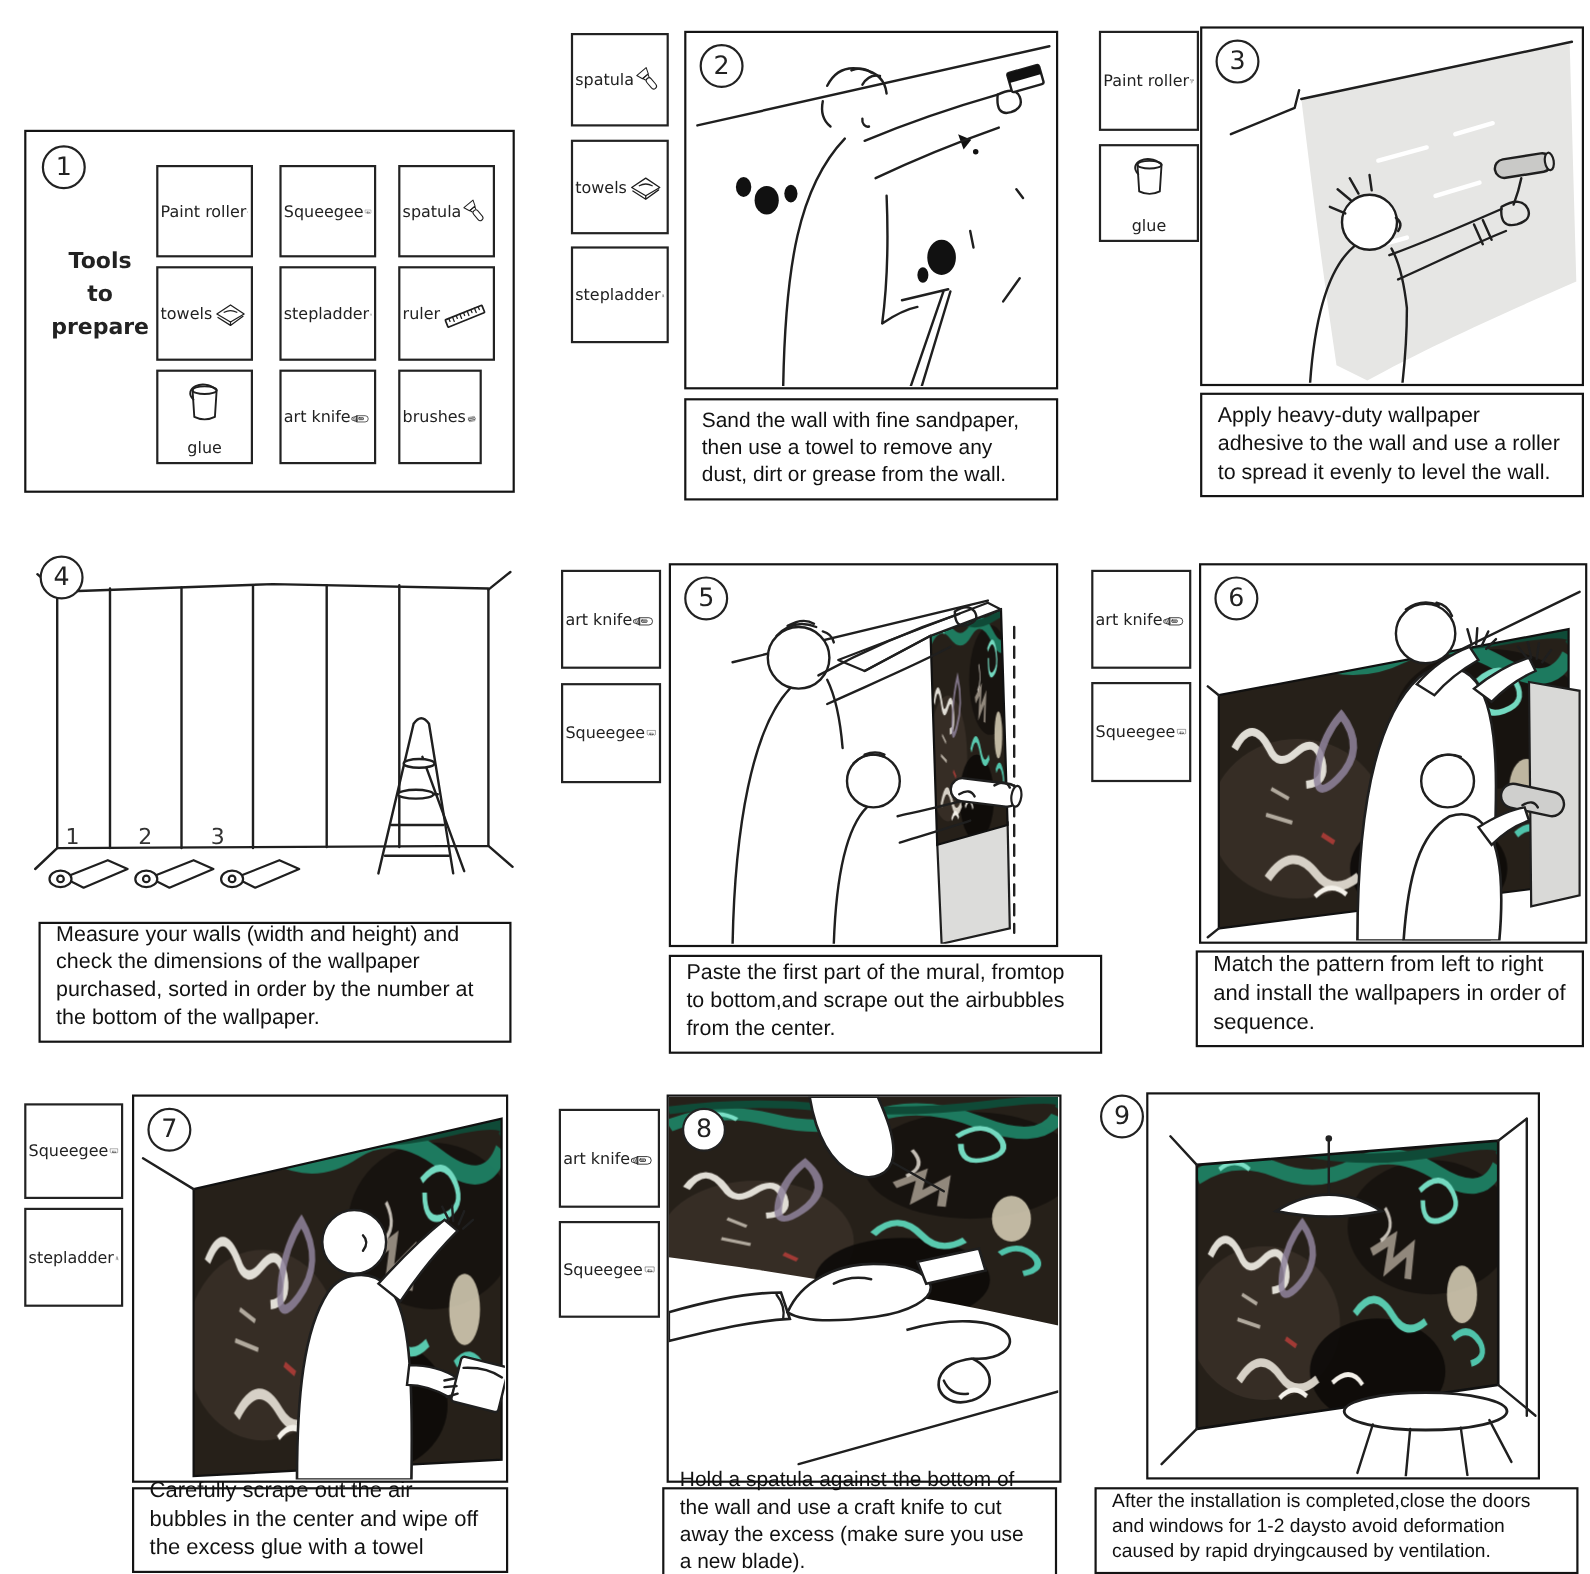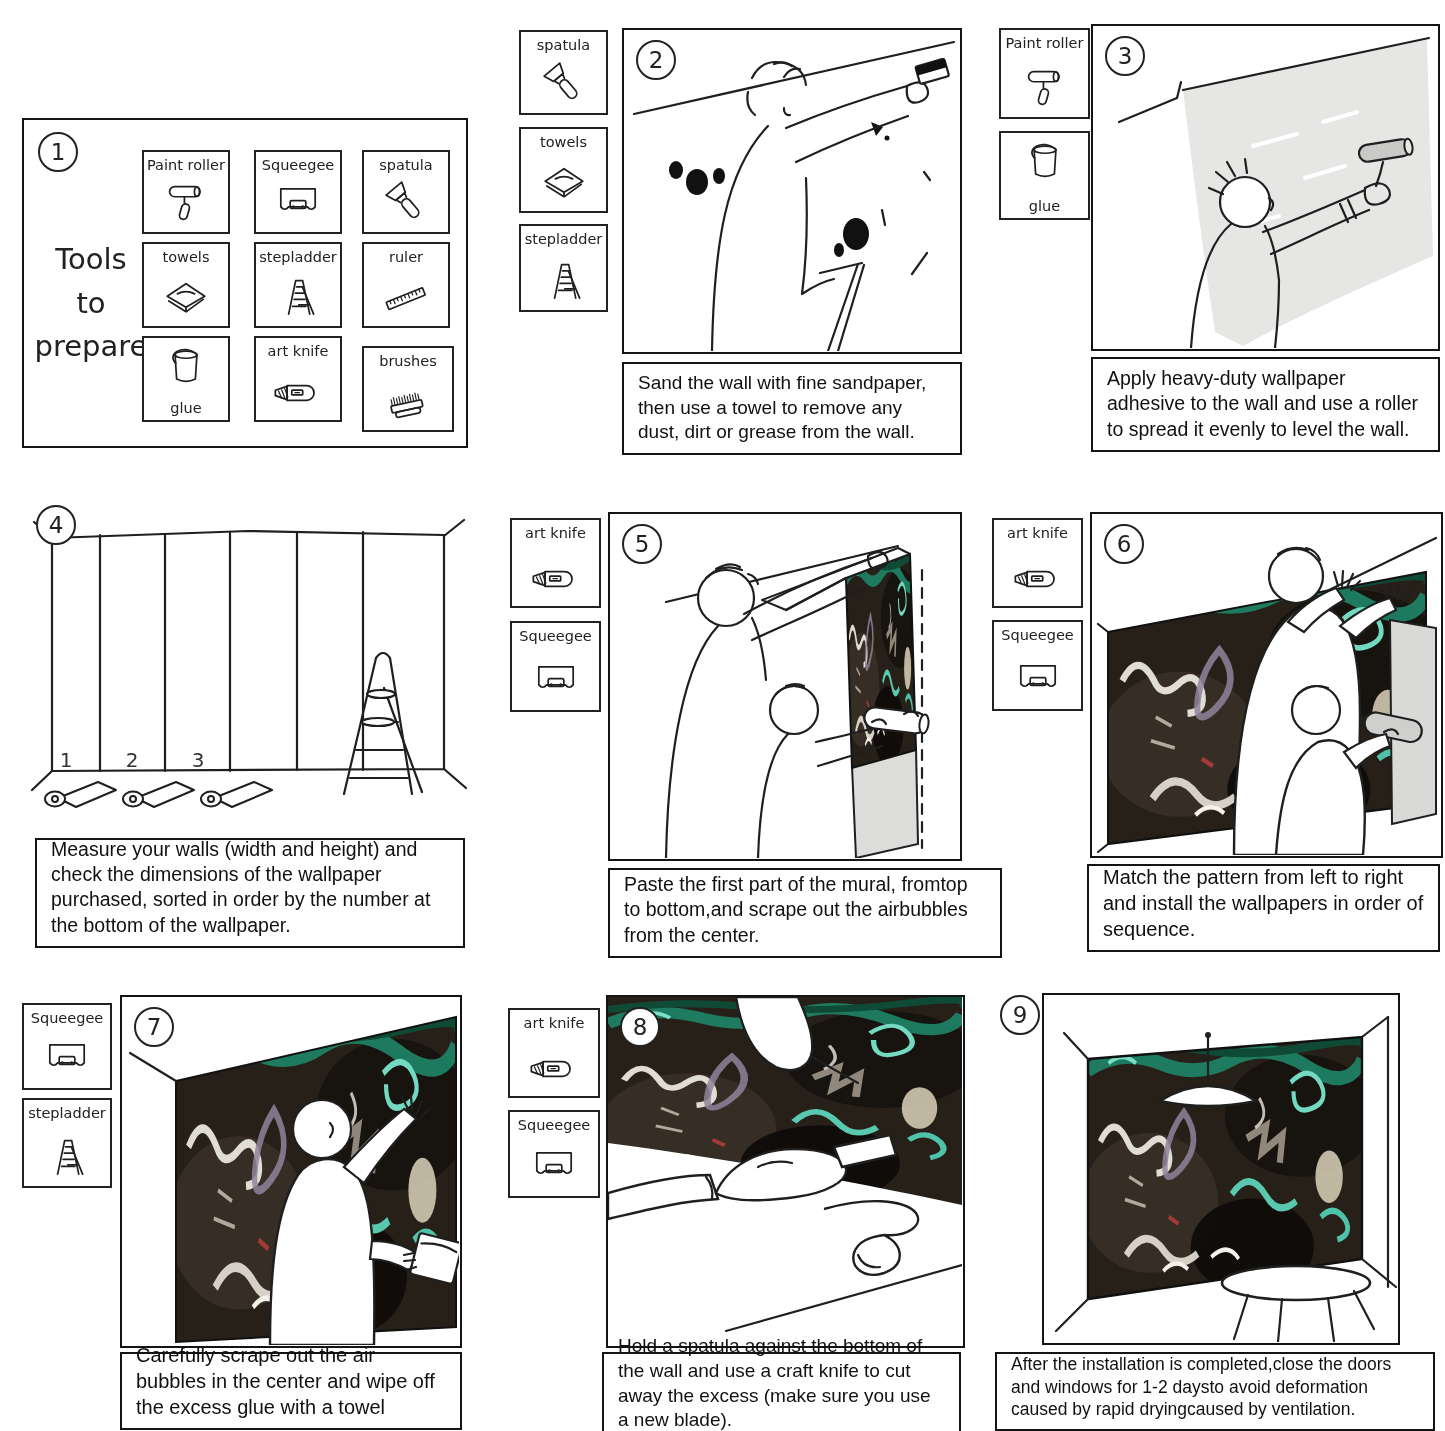--- a/index.html
+++ b/index.html
@@ -13,28 +13,28 @@
   .banner h1{position:absolute;left:38px;top:50px;width:440px;margin:0;text-align:center;
      font-family:"DejaVu Serif",serif;font-weight:700;font-size:31px;letter-spacing:1px;color:#49443b;}
   
   .panel{background:#fff;border:2.5px solid #141414;box-sizing:border-box;}
   .caption{background:#fff;border:2px solid #141414;box-sizing:border-box;display:flex;align-items:flex-end;}
   .caption p{margin:0;padding:8px 14px;line-height:1.3;font-weight:400;color:#111;}
   .num{width:36px;height:36px;border:2.5px solid #222;border-radius:50%;background:#fff;
        display:flex;align-items:center;justify-content:center;
        font-family:"DejaVu Sans",sans-serif;font-size:23px;color:#222;z-index:5;}
   .toolbox{position:absolute;background:#fff;border:2px solid #222;box-sizing:border-box;
-       display:flex;flex-direction:column;align-items:center;justify-content:space-between;
+       display:flex;flex-direction:row;align-items:center;justify-content:space-between;
        padding:5px 2px 4px;}
   .toolbox.rev{flex-direction:column-reverse;}
   .tlabel{font-family:"DejaVu Sans",sans-serif;font-size:14.5px;color:#222;white-space:nowrap;}
   .ticon{width:52px;height:50px;}
   .ticon *{vector-effect:non-scaling-stroke;}
-  .step1-heading{font-family:"DejaVu Sans",sans-serif;font-weight:400;font-size:29px;line-height:1.5;
-       color:#222;text-align:center;white-space:pre-line;margin-top:16px;}
+  .step1-heading{font-family:"DejaVu Sans",sans-serif;font-weight:700;font-size:20px;line-height:1.5;
+       color:#222;text-align:center;white-space:pre-line;}
   .wallnum{position:absolute;font-family:"DejaVu Sans",sans-serif;font-size:20px;color:#333;transform:translateX(-50%);}
 </style>
 </head>
 <body>
 
 <svg width="0" height="0" style="position:absolute" aria-hidden="true">
   <defs>
     <pattern id="graffpat" patternUnits="objectBoundingBox" width="1" height="1" viewBox="0 0 400 300" preserveAspectRatio="none">
       <rect width="400" height="300" fill="#262019"></rect>
       <ellipse cx="90" cy="190" rx="100" ry="80" fill="#3a3129" opacity=".75"></ellipse>
@@ -192,21 +192,21 @@
       <svg class="ticon" viewBox="0 0 64 64">
           <use href="#sym-glue"></use>
         </svg>
     </div>
     <div class="toolbox" style="left:230px;top:216px;width:88px;height:86px">
       <span class="tlabel">art knife</span>
       <svg class="ticon" viewBox="0 0 64 64">
           <use href="#sym-knife"></use>
         </svg>
     </div>
-    <div class="toolbox" style="left:338px;top:226px;width:92px;height:86px">
+    <div class="toolbox" style="left:338px;top:216px;width:76px;height:86px">
       <span class="tlabel">brushes</span>
       <svg class="ticon" viewBox="0 0 64 64">
           <use href="#sym-brush"></use>
         </svg>
     </div>
   </div>
 
   <div class="toolbox" style="left:519px;top:30px;width:89px;height:85px">
     <span class="tlabel">spatula</span>
     <svg class="ticon" viewBox="0 0 64 64">

